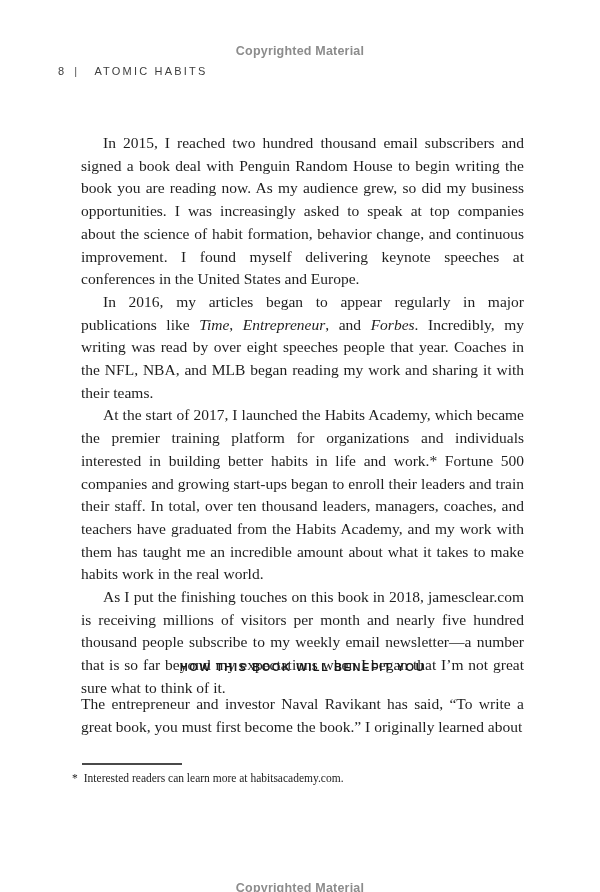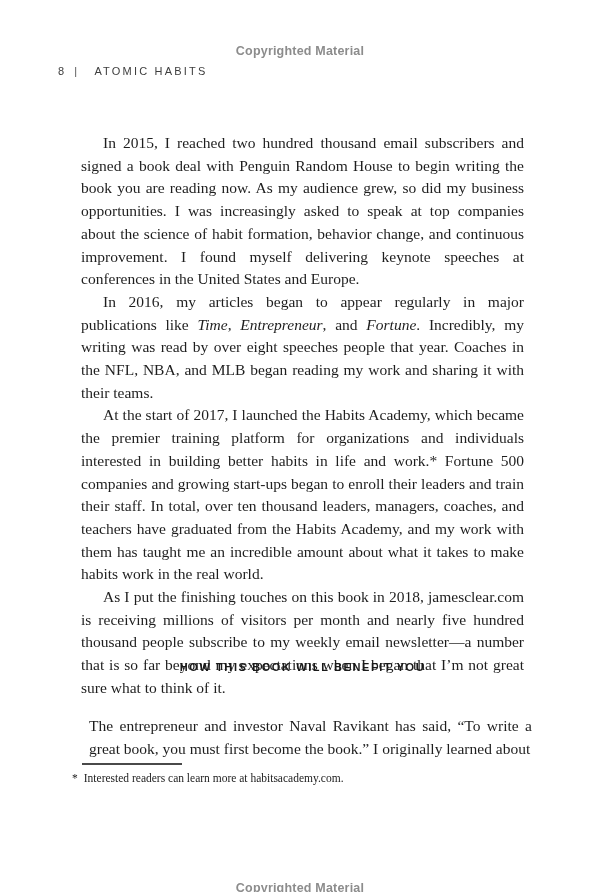--- a/index.html
+++ b/index.html
@@ -49,21 +49,21 @@
   .text-block {
     position: absolute;
     left: 81px;
     width: 443px;
     text-align: justify;
     font-size: 15.5px;
     line-height: 22.7px;
     color: #1e1e1e;
   }
   .text-block.body { top: 84px; margin-top: 48px; }
-  .text-block.section { top: 714px; line-height: 23.4px; margin-left: 8px; }
+  .text-block.section { top: 692px; line-height: 23.4px; }
 
   .para { margin: 0; }
   .para.indent { text-indent: 22px; }
   .para em { font-style: italic; font-family: Liberation Serif, serif; }
 
   .section-heading {
     position: absolute;
     top: 661px;
     left: 81px;
     width: 443px;
@@ -101,21 +101,21 @@
 <div class="page">
 
   <div class="copyright top">Copyrighted Material</div>
 
   <div class="running-header">
     <span>8</span><span class="sep">|</span><span>ATOMIC HABITS</span>
   </div>
 
   <div class="text-block body">
       <p class="para indent"><span>In 2015, I reached two hundred thousand email subscribers and signed a book deal with Penguin Random House to begin writing the book you are reading now. As my audience grew, so did my business opportunities. I was increasingly asked to speak at top companies about the science of habit formation, behavior change, and continuous improvement. I found myself delivering keynote speeches at conferences in the United States and Europe.</span></p>
-      <p class="para indent"><span>In 2016, my articles began to appear regularly in major publications like </span><em>Time</em><span>, </span><em>Entrepreneur</em><span>, and </span><em>Fortune</em><span>. Incredibly, my writing was read by over eight speeches people that year. Coaches in the NFL, NBA, and MLB began reading my work and sharing it with their teams.</span></p>
+      <p class="para indent"><span>In 2016, my articles began to appear regularly in major publications like </span><em>Time</em><span>, </span><em>Entrepreneur</em><span>, and </span><em>Forbes</em><span>. Incredibly, my writing was read by over eight speeches people that year. Coaches in the NFL, NBA, and MLB began reading my work and sharing it with their teams.</span></p>
       <p class="para indent"><span>At the start of 2017, I launched the Habits Academy, which became the premier training platform for organizations and individuals interested in building better habits in life and work.* Fortune 500 companies and growing start-ups began to enroll their leaders and train their staff. In total, over ten thousand leaders, managers, coaches, and teachers have graduated from the Habits Academy, and my work with them has taught me an incredible amount about what it takes to make habits work in the real world.</span></p>
       <p class="para indent"><span>As I put the finishing touches on this book in 2018, jamesclear.com is receiving millions of visitors per month and nearly five hundred thousand people subscribe to my weekly email newsletter—a number that is so far beyond my expectations when I began that I’m not great sure what to think of it.</span></p>
     </div>
 
   <div class="section-heading">HOW THIS BOOK WILL BENEFIT YOU</div>
 
   <div class="text-block section">
       <p class="para"><span>The entrepreneur and investor Naval Ravikant has said, “To write a great book, you must first become the book.” I originally learned about</span></p>
     </div>
 

